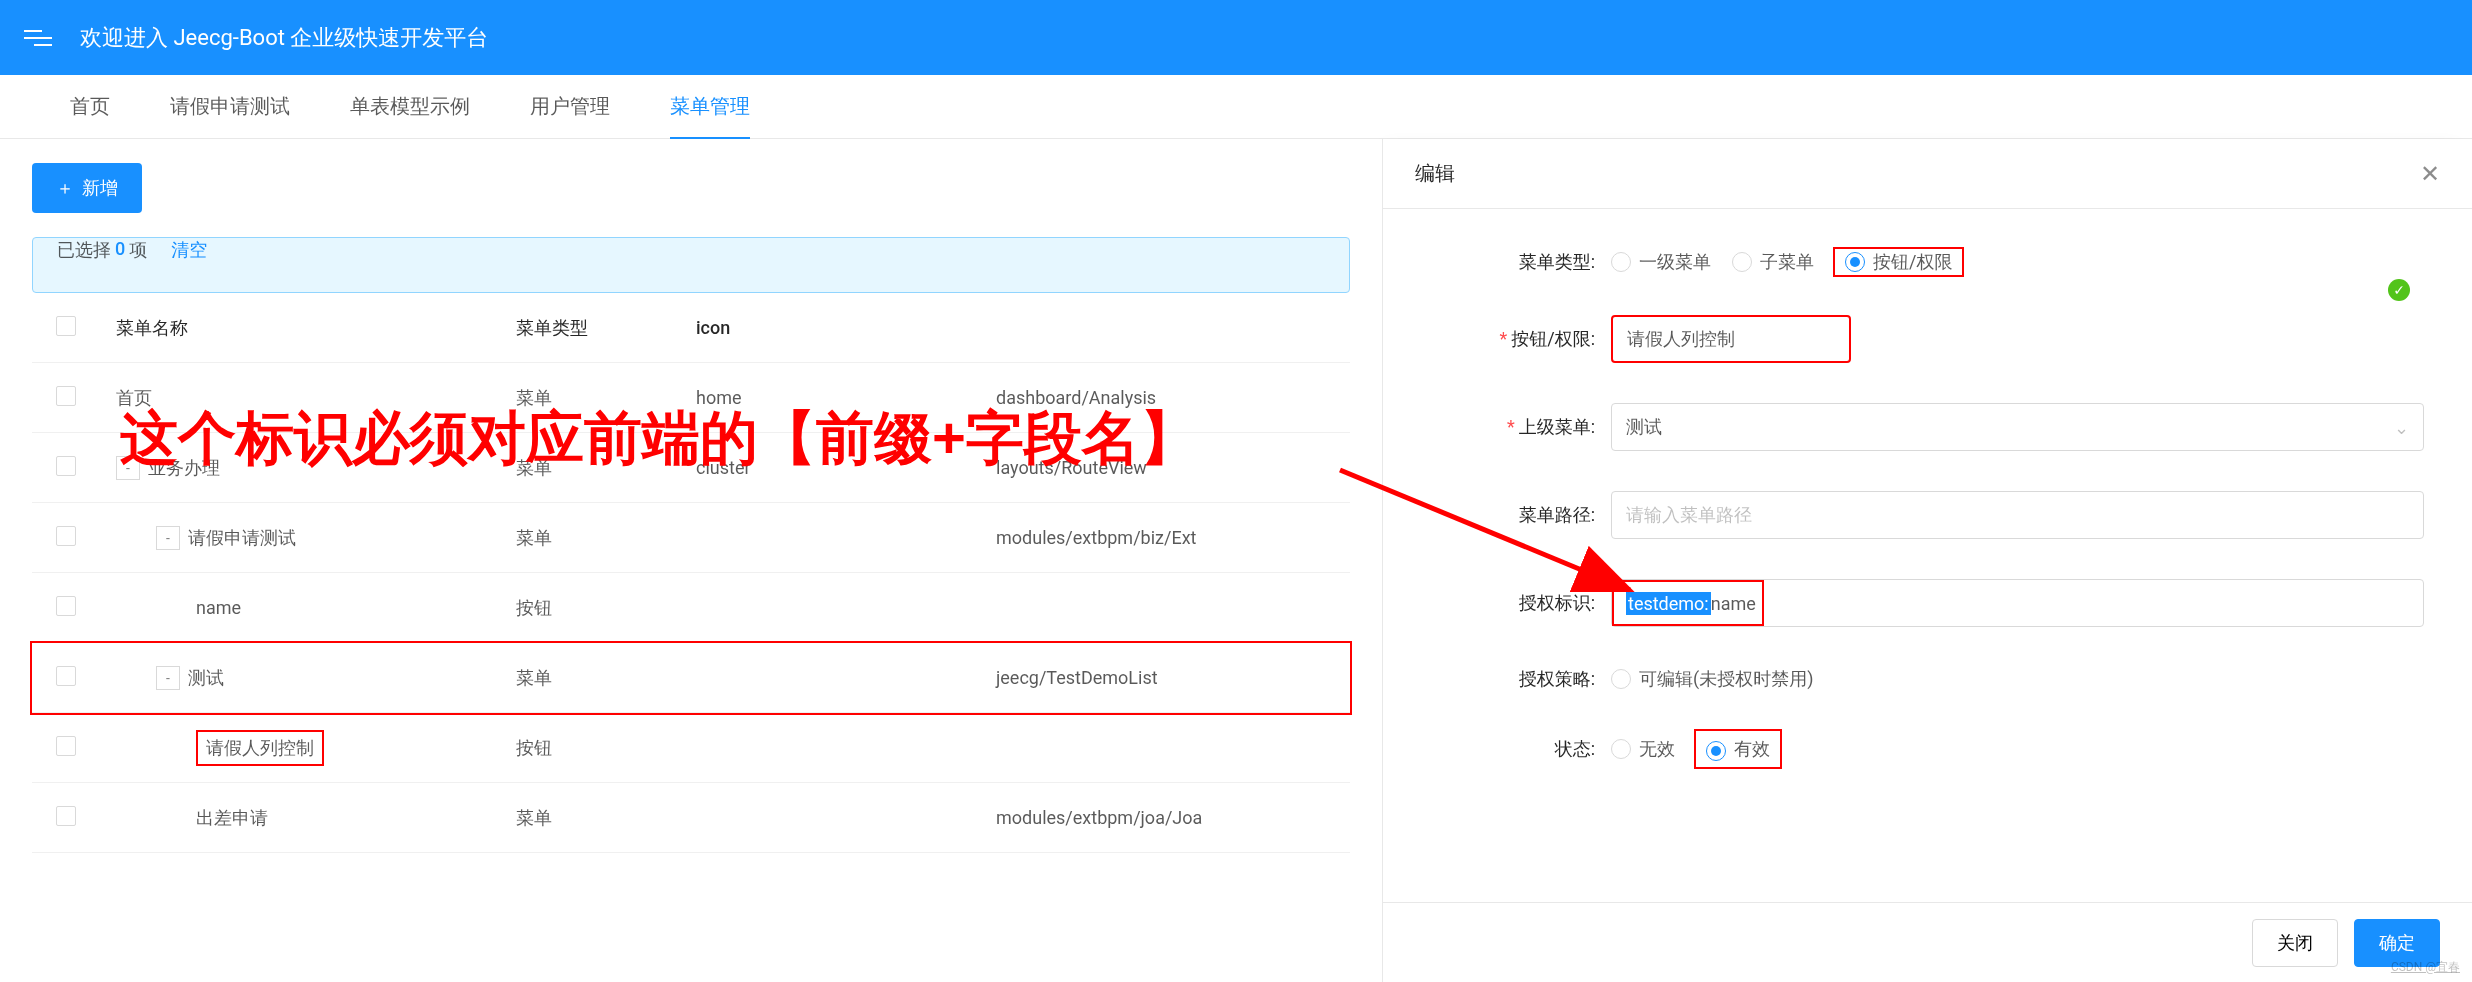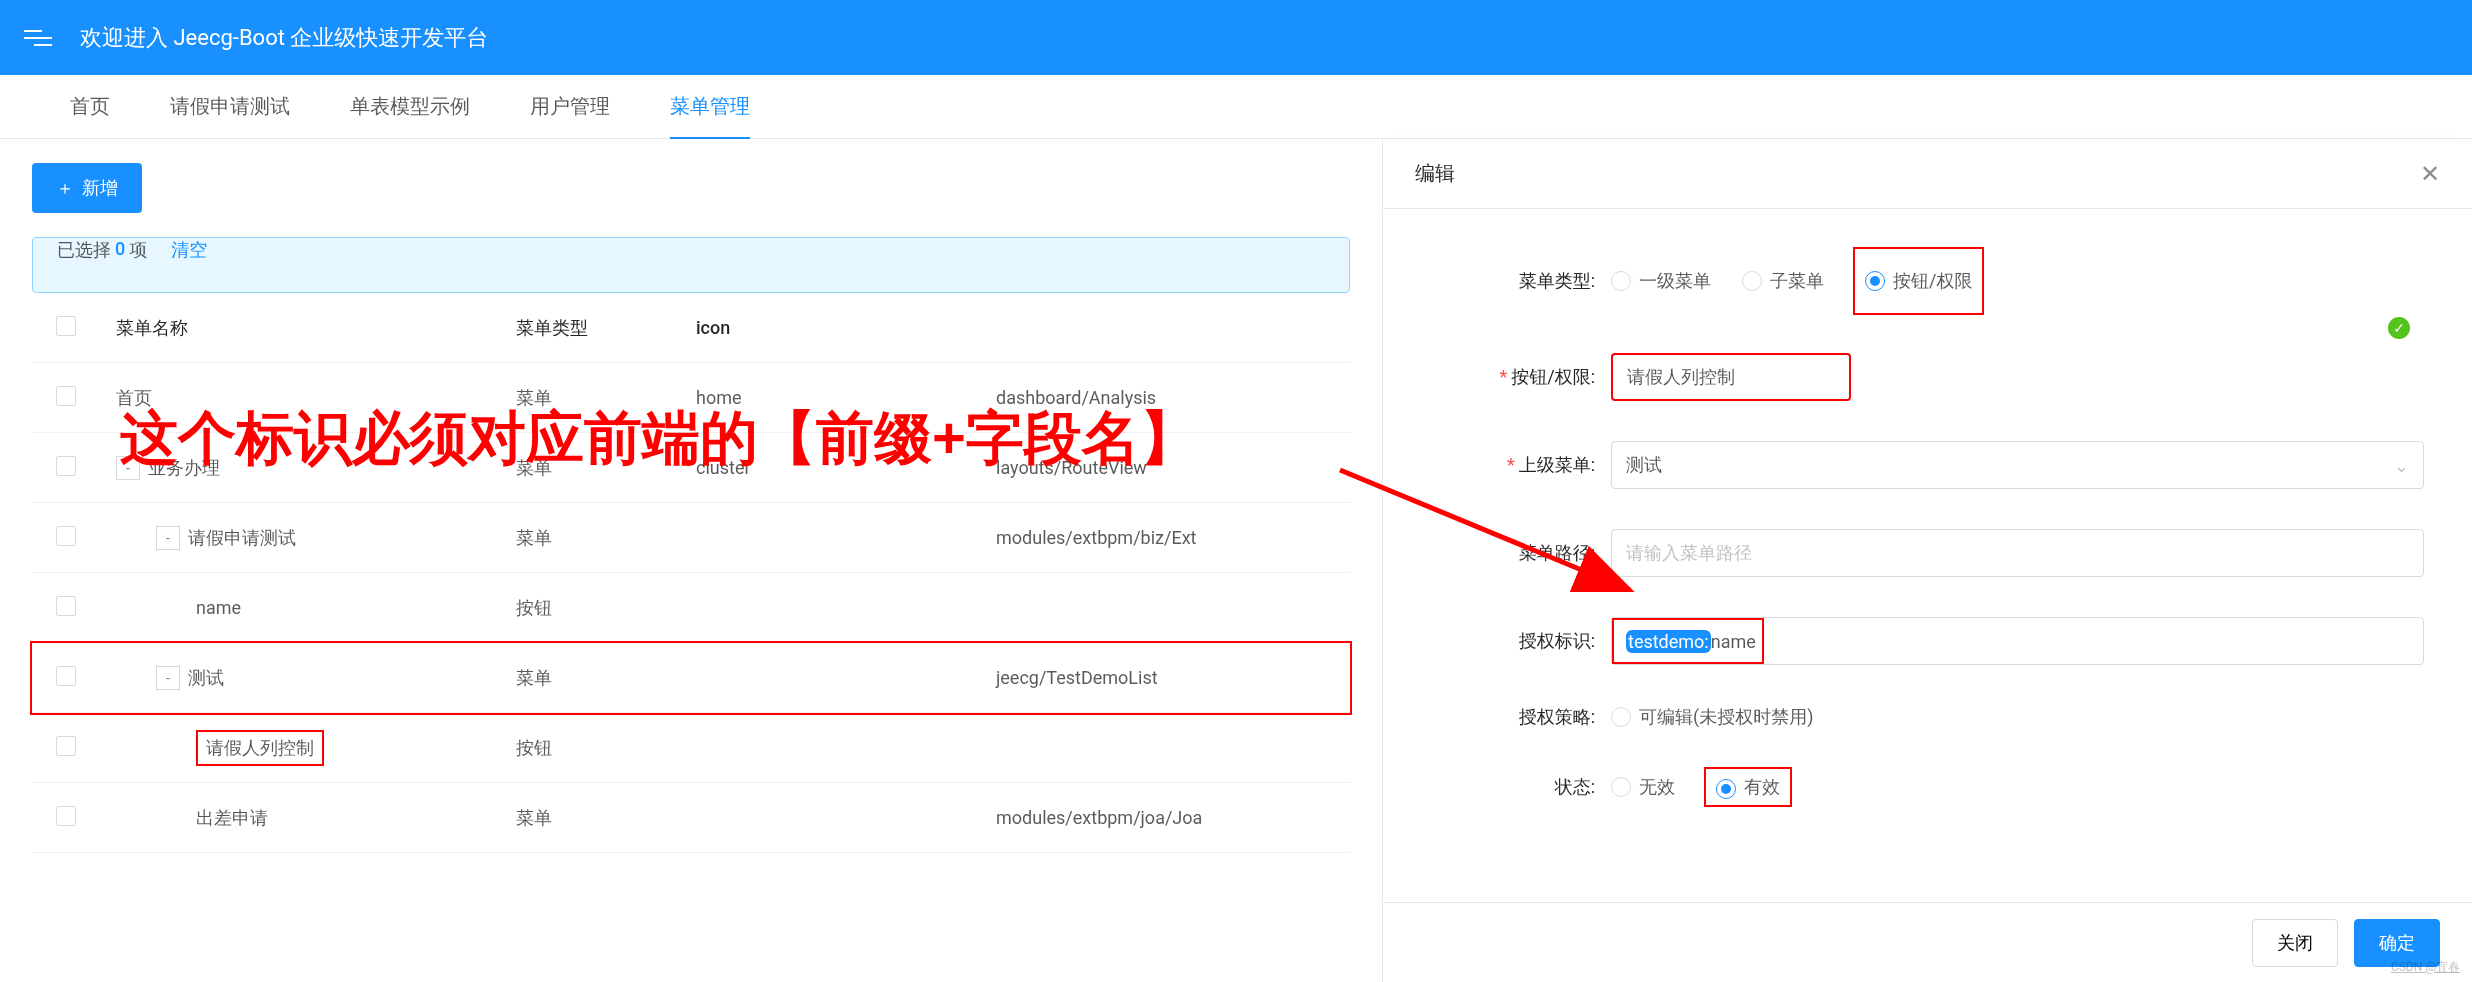--- a/index.html
+++ b/index.html
@@ -47,32 +47,32 @@
 .right-drawer { width: 1090px; background: #fff; border-left: 1px solid #e8e8e8; display: flex; flex-direction: column; box-shadow: -6px 0 16px -8px rgba(0,0,0,0.08); }
 .drawer-header { height: 70px; display: flex; align-items: center; justify-content: space-between; padding: 0 32px; border-bottom: 1px solid #e8e8e8; font-size: 20px; color: rgba(0,0,0,0.85); }
 .close-x { font-size: 24px; color: rgba(0,0,0,0.45); cursor: pointer; font-weight: 300; }
 
 .form { padding: 40px 48px; flex: 1; overflow: auto; }
 .form-row { display: flex; align-items: center; margin-bottom: 40px; }
 .form-label { width: 180px; text-align: right; font-size: 18px; color: rgba(0,0,0,0.85); padding-right: 16px; }
 .form-label .required { color: #ff4d4f; margin-right: 4px; }
 .form-control { flex: 1; }
 
-.radio-group { display: flex; align-items: center; gap: 31px; }
+.radio-group { display: flex; align-items: center; gap: 21px; }
 .radio { display: inline-flex; align-items: center; gap: 8px; cursor: pointer; font-size: 18px; }
 .radio-circle { width: 20px; height: 20px; border: 1px solid #d9d9d9; border-radius: 50%; display: inline-flex; align-items: center; justify-content: center; }
 .radio.checked .radio-circle { border-color: #1890ff; }
 .radio.checked .radio-circle::after { content: ""; width: 10px; height: 10px; background: #1890ff; border-radius: 50%; }
 
 .input { width: 100%; height: 48px; border: 1px solid #d9d9d9; border-radius: 4px; padding: 0 14px; font-size: 18px; color: rgba(0,0,0,0.65); display: flex; align-items: center; position: relative; }
 .input.placeholder { color: rgba(0,0,0,0.25); }
 .select-arrow { position: absolute; right: 14px; color: rgba(0,0,0,0.25); }
 .check-icon { position: absolute; right: 14px; width: 22px; height: 22px; background: #52c41a; border-radius: 50%; color: #fff; display: flex; align-items: center; justify-content: center; font-size: 14px; }
 
-.highlighted-text { background: #1890ff; color: #fff; padding: 1px 2px; border-radius: 6px; }
+.highlighted-text { background: #1890ff; color: #fff; padding: 1px 2px; }
 
 .drawer-footer { height: 80px; border-top: 1px solid #e8e8e8; display: flex; align-items: center; justify-content: flex-end; padding: 0 32px; gap: 16px; }
 .btn { height: 48px; padding: 0 24px; border-radius: 4px; font-size: 18px; cursor: pointer; border: 1px solid #d9d9d9; background: #fff; }
 .btn-primary { background: #1890ff; border-color: #1890ff; color: #fff; }
 
 
 .red-annotation { position: absolute; top: 400px; left: 120px; color: #ff0000; font-size: 58px; font-weight: 700; pointer-events: none; z-index: 100; white-space: nowrap; font-family: "Microsoft YaHei", sans-serif; }
 .red-arrow { position: absolute; pointer-events: none; z-index: 99; }
 
 .watermark { position: absolute; bottom: 6px; right: 12px; font-size: 12px; color: rgba(0,0,0,0.25); text-decoration: underline; }
@@ -202,21 +202,21 @@
         <div class="form-label">菜单类型:</div>
         <div class="form-control radio-group" id="menu-type-radios">
             <span class="radio">
               <span class="radio-circle"></span>
               <span>一级菜单</span>
             </span>
             <span class="radio">
               <span class="radio-circle"></span>
               <span>子菜单</span>
             </span>
-            <span class="radio checked" style="outline: rgb(255, 0, 0) solid 2px; padding: 20px 10px;">
+            <span class="radio checked" style="outline: rgb(255, 0, 0) solid 2px; padding: 1px 10px;">
               <span class="radio-circle"></span>
               <span>按钮/权限</span>
             </span>
           </div>
       </div>
 
       <div class="form-row">
         <div class="form-label"><span class="required">*</span><span>按钮/权限:</span></div>
         <div class="form-control">
           <div class="input" style="border:2px solid #ff0000; width:240px; display:inline-flex;">

